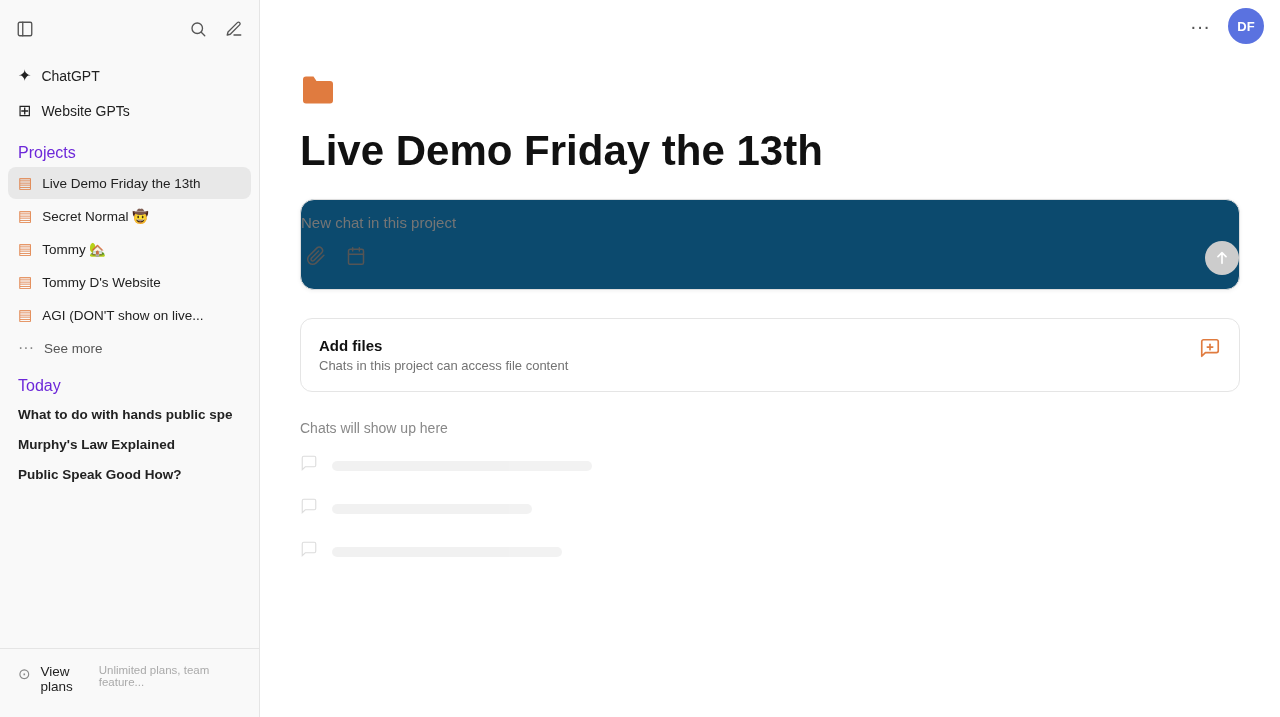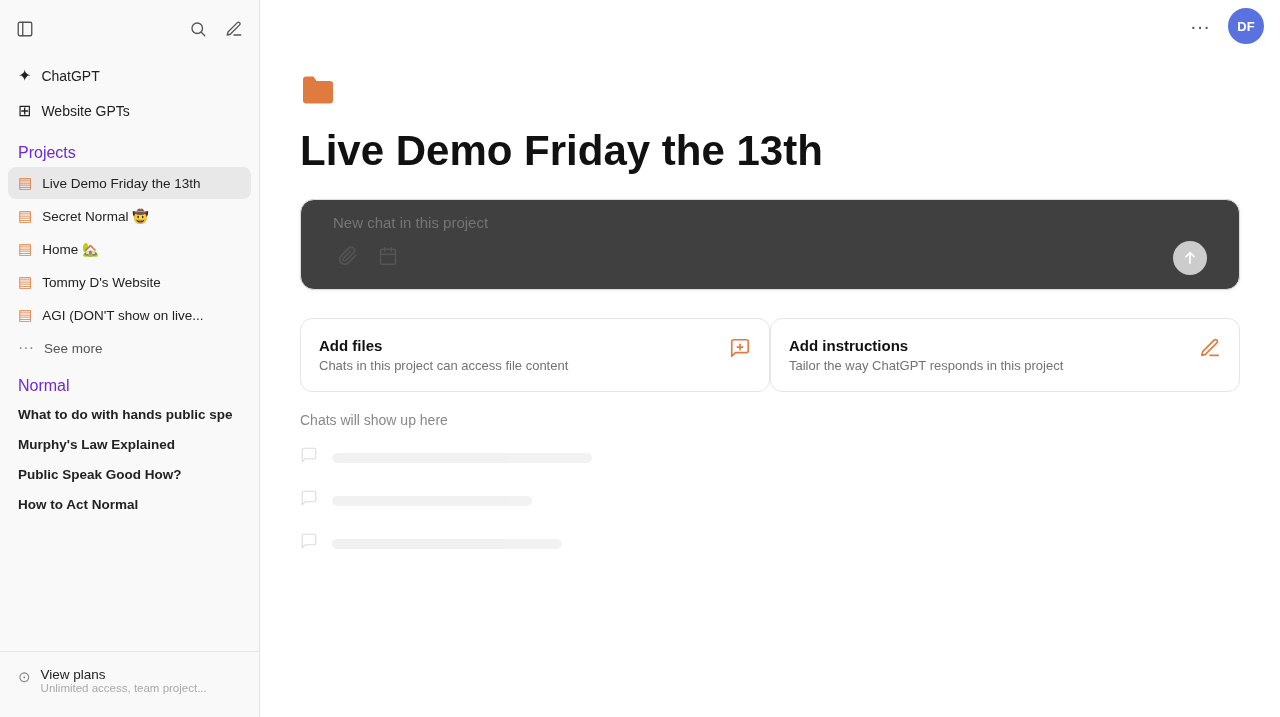--- a/index.html
+++ b/index.html
@@ -127,21 +127,21 @@
     .view-plans {
       display: flex;
       align-items: flex-start;
       gap: 10px;
       padding: 7px 10px;
       border-radius: 8px;
       cursor: pointer;
     }
 
     .view-plans-icon { font-size: 15px; color: #888; margin-top: 1px; }
-    .view-plans-text { display: flex; flex-direction: column; }
+    .view-plans-text { display: flex; flex-direction: row; }
     .view-plans-title { font-size: 13.5px; color: #222; }
     .view-plans-sub { font-size: 11.5px; color: #aaa; }
 
     
     #main {
       flex: 1;
       display: flex;
       flex-direction: column;
       background: #fff;
       overflow: hidden;
@@ -196,25 +196,25 @@
     .project-title {
       font-size: 42px;
       font-weight: 700;
       color: #111;
       margin-bottom: 24px;
     }
 
     .chat-input-area {
       border: 1px solid #ddd;
       border-radius: 14px;
-      padding: 14px 32px;
+      padding: 14px 0;
       display: flex;
       flex-direction: column;
       margin-bottom: 28px;
-      background: #404040;
+      background: #0c4a6e;
       box-shadow: 0 1px 4px rgba(0,0,0,0.06);
     }
 
     .chat-input {
       border: none;
       outline: none;
       font-size: 15px;
       color: #aaa;
       background: transparent;
       width: 100%;
@@ -252,21 +252,21 @@
       cursor: pointer;
       display: flex;
       align-items: center;
       justify-content: center;
       color: #fff;
       font-size: 16px;
     }
 
     .cards-row {
       display: flex;
-      margin-bottom: 20px;
+      margin-bottom: 28px;
     }
 
     .card {
       flex: 1;
       border: 1px solid #e5e5e5;
       border-radius: 12px;
       padding: 18px 18px 18px 18px;
       display: flex;
       align-items: flex-start;
       justify-content: space-between;
@@ -352,59 +352,56 @@
     <div class="project-item active">
       <span class="project-icon">▤</span>
       <span>Live Demo Friday the 13th</span>
     </div>
     <div class="project-item">
       <span class="project-icon">▤</span>
       <span>Secret Normal 🤠</span>
     </div>
     <div class="project-item">
       <span class="project-icon">▤</span>
-      <span>Home 🏡</span>
+      <span>Tommy 🏡</span>
     </div>
     <div class="project-item">
       <span class="project-icon">▤</span>
       <span>Tommy D's Website</span>
     </div>
     <div class="project-item">
       <span class="project-icon">▤</span>
       <span>AGI (DON'T show on live...</span>
     </div>
     <div class="see-more">
       <span style="font-size:16px;color:#888;">···</span>
       <span>See more</span>
     </div>
   </div>
 
-  <div class="section-label">Normal</div>
+  <div class="section-label">Today</div>
 
   <div class="history-section">
     <div class="history-item">
       <span>What to do with hands public spe</span>
     </div>
     <div class="history-item">
       <span>Murphy's Law Explained</span>
     </div>
     <div class="history-item">
       <span>Public Speak Good How?</span>
-    </div>
-    <div class="history-item">
-      <span>How to Act Normal</span>
     </div>
   </div>
 
   <div class="sidebar-bottom">
     <div class="view-plans">
       <span class="view-plans-icon">⊙</span>
       <div class="view-plans-text">
         <span class="view-plans-title">View plans</span>
-        <span class="view-plans-sub">Unlimited access, team project...</span>
+        <span class="view-plans-sub">Unlimited plans, team feature...</span>
       </div>
     </div>
   </div>
 </div>
 
 <div id="main">
 
   <div class="main-header">
     <button class="header-more" title="More options">···</button>
     <div class="avatar">DF</div>
@@ -453,32 +450,20 @@
           <div class="card-desc">Chats in this project can access file content</div>
         </div>
         <span class="card-icon">
           <svg width="22" height="22" viewBox="0 0 24 24" fill="none" stroke="#e07b3f" stroke-width="1.8" stroke-linecap="round" stroke-linejoin="round">
               <path d="M21 15a2 2 0 0 1-2 2H7l-4 4V5a2 2 0 0 1 2-2h14a2 2 0 0 1 2 2z"></path>
               <line x1="12" y1="8" x2="12" y2="14"></line>
               <line x1="9" y1="11" x2="15" y2="11"></line>
             </svg>
         </span>
       </div>
-      <div class="card">
-        <div class="card-text">
-          <div class="card-title">Add instructions</div>
-          <div class="card-desc">Tailor the way ChatGPT responds in this project</div>
-        </div>
-        <span class="card-icon">
-          <svg width="22" height="22" viewBox="0 0 24 24" fill="none" stroke="#e07b3f" stroke-width="1.8" stroke-linecap="round" stroke-linejoin="round">
-              <path d="M12 20h9"></path>
-              <path d="M16.5 3.5a2.121 2.121 0 0 1 3 3L7 19l-4 1 1-4 12.5-12.5z"></path>
-            </svg>
-        </span>
-      </div>
     </div>
 
     <div class="chats-label">Chats will show up here</div>
 
     <div>
       <div class="chat-placeholder-row">
         <span class="placeholder-icon">
           <svg width="18" height="18" viewBox="0 0 24 24" fill="none" stroke="#bbb" stroke-width="1.5">
               <path d="M21 15a2 2 0 0 1-2 2H7l-4 4V5a2 2 0 0 1 2-2h14a2 2 0 0 1 2 2z"></path>
             </svg>

